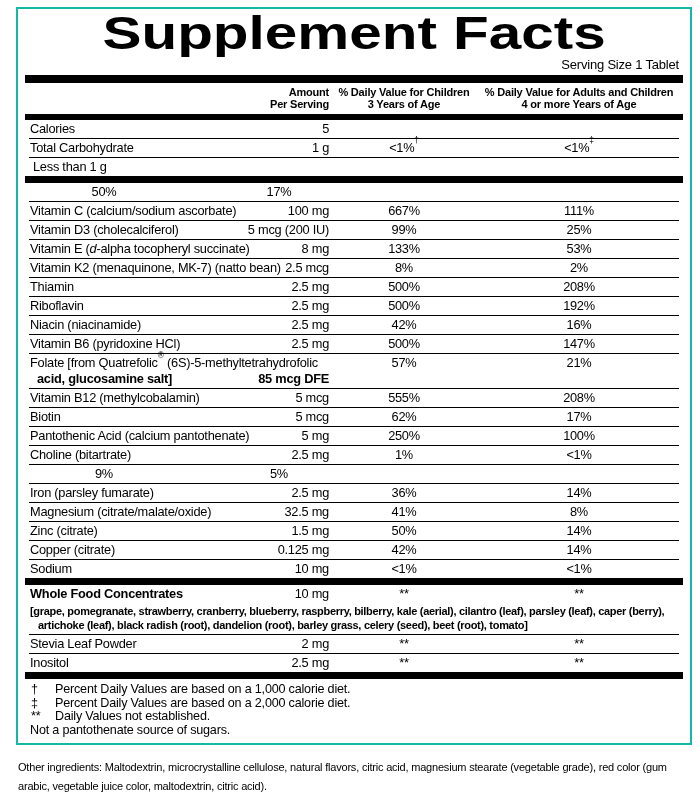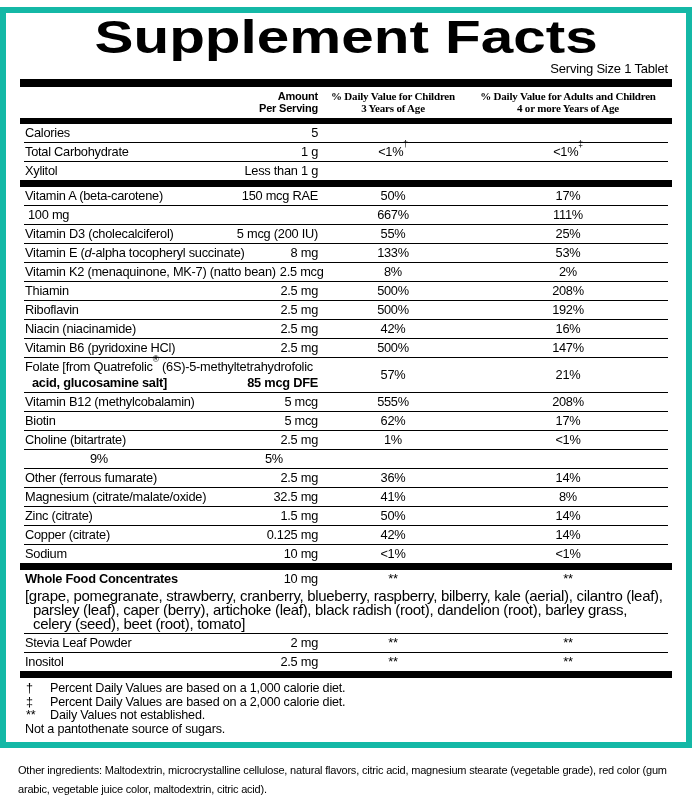--- a/index.html
+++ b/index.html
@@ -1,49 +1,49 @@
 <!DOCTYPE html>
 <html><head>
 <meta charset="utf-8">
 <style>
   html,body{margin:0;padding:0;background:#fff;}
   body{width:700px;height:796px;overflow:hidden;color:#000;
        font-family:"Liberation Sans", sans-serif;-webkit-font-smoothing:antialiased;}
-  .box{margin:7px 8px 0 0;border:6px solid #14b8a6;padding:0 18px;box-sizing:border-box;background:#fff;}
+  .box{margin:7px 8px 0 16px;border:2px solid #14b8a6;padding:0 11px;box-sizing:border-box;background:#fff;}
   .title-wrap{text-align:center;margin:1px 0 0;overflow:hidden;}
   .title{display:inline-block;font-size:46px;line-height:47px;font-weight:bold;
          transform:scaleX(1.27);transform-origin:50% 50%;white-space:nowrap;}
   .serving{font-size:13px;letter-spacing:-0.2px;padding:0 0 3px 1px;text-align:right;}
   .bar{height:7px;background:#000;margin:0 -4px;}
   .bar-thick{height:8px;}
   .colhead{display:flex;align-items:center;font-weight:bold;font-size:11px;
            line-height:12px;letter-spacing:-0.2px;padding:3px 0 4px;}
   .c-amt{margin-left:auto;text-align:right;white-space:nowrap;}
-  .c-dv{flex:none;text-align:center;white-space:nowrap;font-family:Liberation Serif, serif;}
+  .c-dv{flex:none;text-align:center;white-space:nowrap;}
   .c-dv1{width:150px;}
   .c-dv2{width:200px;}
   .sect{font-size:12.8px;letter-spacing:-0.25px;}
   .sect > * + *{border-top:1px solid #000;}
   .sect > .bracket{border-top:none;}
-  .row{display:flex;align-items:center;padding:1px 0;line-height:16px;min-height:16px;}
+  .row{display:flex;align-items:flex-start;padding:1px 0;line-height:16px;min-height:16px;}
   .row.bold .nm, .row.bold .nm1{font-weight:bold;}
   .lg{flex:1;display:flex;align-items:flex-end;min-width:0;}
   .lg.col{display:block;}
   .nm{flex:1;white-space:nowrap;padding-left:1px;}
   .nm1{white-space:nowrap;padding-left:1px;}
   .l2{display:flex;font-weight:bold;}
   .nm2{flex:1;white-space:nowrap;padding-left:8px;}
   .amt{white-space:nowrap;padding-left:4px;}
   .dvc{flex:none;text-align:center;}
   .dv1{width:150px;}
   .dv2{width:200px;}
   sup{font-size:8.5px;vertical-align:text-top;line-height:0;}
   i{font-style:italic;}
-  .bracket{font-size:15px;letter-spacing:-0.3px;line-height:14px;
-           padding:1px 0 2px 9px;text-indent:-8px;}
+  .bracket{font-size:11px;letter-spacing:-0.3px;line-height:14px;
+           padding:1px 0 2px 9px;text-indent:-8px;font-weight:bold;}
   .footnotes{font-size:12.6px;letter-spacing:-0.2px;line-height:13.5px;padding:4px 0 6px 1px;}
   .fnote{display:flex;}
   .fsym{flex:none;width:24px;padding-left:1px;}
   .ftext{flex:1;}
   .other{margin:13px 4px 0 18px;font-size:11px;letter-spacing:-0.2px;line-height:19px;}
 </style>
 </head>
 <body>
 
 <div class="page">
@@ -86,52 +86,48 @@
         <div class="row">
           <div class="lg">
             <div class="nm"><span>Total Carbohydrate</span></div>
             <div class="amt">1 g</div>
           </div>
           <div class="dvc dv1"><span>&lt;1%</span><sup>†</sup></div>
           <div class="dvc dv2"><span>&lt;1%</span><sup>‡</sup></div>
         </div>
         <div class="row">
           <div class="lg">
-            <div class="nm"><span>Xylitol</span></div>
             <div class="amt">Less than 1 g</div>
           </div>
           <div class="dvc dv1"></div>
           <div class="dvc dv2"></div>
         </div>
       </div>
 
     <div class="bar"></div>
 
     <div class="sect" id="sect-vitamins">
         <div class="row">
-          <div class="lg">
-            <div class="nm"><span>Vitamin A (beta-carotene)</span></div>
-            <div class="amt">150 mcg RAE</div>
-          </div>
           <div class="dvc dv1"><span>50%</span></div>
           <div class="dvc dv2"><span>17%</span></div>
         </div>
         <div class="row">
           <div class="lg">
+            <div class="nm"><span>Vitamin C (calcium/sodium ascorbate)</span></div>
             <div class="amt">100 mg</div>
           </div>
           <div class="dvc dv1"><span>667%</span></div>
           <div class="dvc dv2"><span>111%</span></div>
         </div>
         <div class="row">
           <div class="lg">
             <div class="nm"><span>Vitamin D3 (cholecalciferol)</span></div>
             <div class="amt">5 mcg (200 IU)</div>
           </div>
-          <div class="dvc dv1"><span>55%</span></div>
+          <div class="dvc dv1"><span>99%</span></div>
           <div class="dvc dv2"><span>25%</span></div>
         </div>
         <div class="row">
           <div class="lg">
             <div class="nm"><span>Vitamin E (</span><i>d</i><span>-alpha tocopheryl succinate)</span></div>
             <div class="amt">8 mg</div>
           </div>
           <div class="dvc dv1"><span>133%</span></div>
           <div class="dvc dv2"><span>53%</span></div>
         </div>
@@ -197,33 +193,41 @@
         <div class="row">
           <div class="lg">
             <div class="nm"><span>Biotin</span></div>
             <div class="amt">5 mcg</div>
           </div>
           <div class="dvc dv1"><span>62%</span></div>
           <div class="dvc dv2"><span>17%</span></div>
         </div>
         <div class="row">
           <div class="lg">
+            <div class="nm"><span>Pantothenic Acid (calcium pantothenate)</span></div>
+            <div class="amt">5 mg</div>
+          </div>
+          <div class="dvc dv1"><span>250%</span></div>
+          <div class="dvc dv2"><span>100%</span></div>
+        </div>
+        <div class="row">
+          <div class="lg">
             <div class="nm"><span>Choline (bitartrate)</span></div>
             <div class="amt">2.5 mg</div>
           </div>
           <div class="dvc dv1"><span>1%</span></div>
           <div class="dvc dv2"><span>&lt;1%</span></div>
         </div>
         <div class="row">
           <div class="dvc dv1"><span>9%</span></div>
           <div class="dvc dv2"><span>5%</span></div>
         </div>
         <div class="row">
           <div class="lg">
-            <div class="nm"><span>Other (ferrous fumarate)</span></div>
+            <div class="nm"><span>Iron (parsley fumarate)</span></div>
             <div class="amt">2.5 mg</div>
           </div>
           <div class="dvc dv1"><span>36%</span></div>
           <div class="dvc dv2"><span>14%</span></div>
         </div>
         <div class="row">
           <div class="lg">
             <div class="nm"><span>Magnesium (citrate/malate/oxide)</span></div>
             <div class="amt">32.5 mg</div>
           </div>

